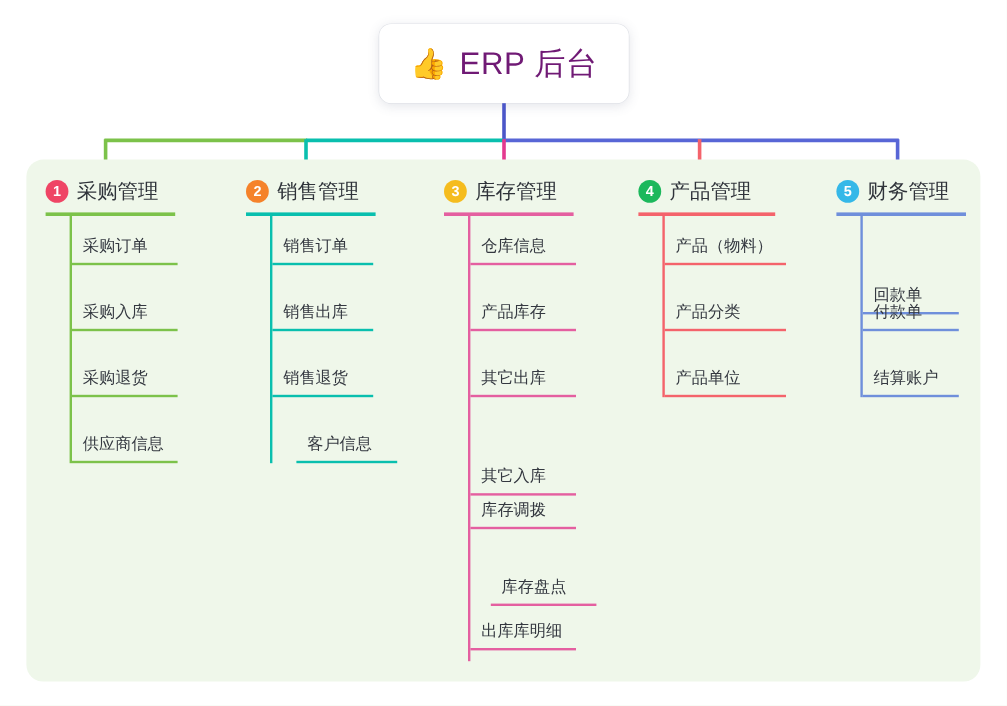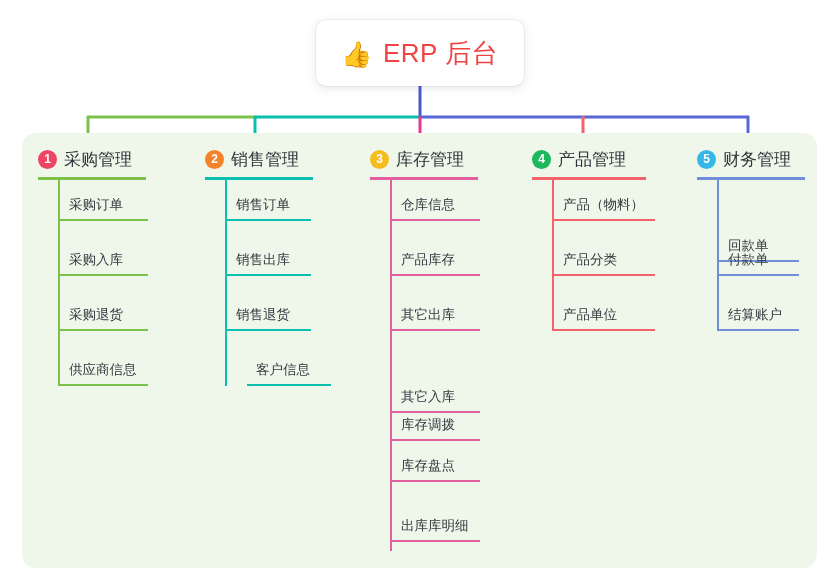--- a/index.html
+++ b/index.html
@@ -15,21 +15,21 @@
   
   .title-card{
     position:absolute;left:316px;top:20px;width:208px;height:66px;
     background:#ffffff;border-radius:10px;
     box-shadow:0 2px 10px rgba(80,90,120,.16), 0 0 0 .5px rgba(190,195,205,.35);
     display:flex;align-items:center;justify-content:center;gap:10px;
     box-sizing:border-box;
   }
   .title-card .emoji{font-size:25px;line-height:1;position:relative;top:1px;}
   .title-card .ttl{
-    font-size:26px;color:#ef4444;letter-spacing:.5px;white-space:nowrap;
+    font-size:26px;color:#701a75;letter-spacing:.5px;white-space:nowrap;
   }
 
   
   .conn{position:absolute;}
 
   
   .panel{
     position:absolute;left:22px;top:133px;width:795px;height:435px;
     background:#eff7ea;border-radius:14px;
   }
@@ -154,21 +154,21 @@
           <div class="item-rule" style="width: 88px; background: rgb(228, 95, 160);"></div>
         </div>
         <div class="item" style="top: 225px; height: 28px; width: 88px; margin-top: 27px;">
           <span class="item-label">其它入库</span>
           <div class="item-rule" style="width: 88px; background: rgb(228, 95, 160);"></div>
         </div>
         <div class="item" style="top: 280px; height: 28px; width: 88px;">
           <span class="item-label">库存调拨</span>
           <div class="item-rule" style="width: 88px; background: rgb(228, 95, 160);"></div>
         </div>
-        <div class="item" style="top: 321px; height: 28px; width: 88px;">
+        <div class="item" style="top: 344px; height: 28px; width: 88px; margin-left: 17px;">
           <span class="item-label">库存盘点</span>
           <div class="item-rule" style="width: 88px; background: rgb(228, 95, 160);"></div>
         </div>
         <div class="item" style="top: 381px; height: 28px; width: 88px;">
           <span class="item-label">出库库明细</span>
           <div class="item-rule" style="width: 88px; background: rgb(228, 95, 160);"></div>
         </div>
       </div>
       <div class="col" style="left: 532px; top: 133px; width: 160px; height: 435px;">
         <div class="col-head">

